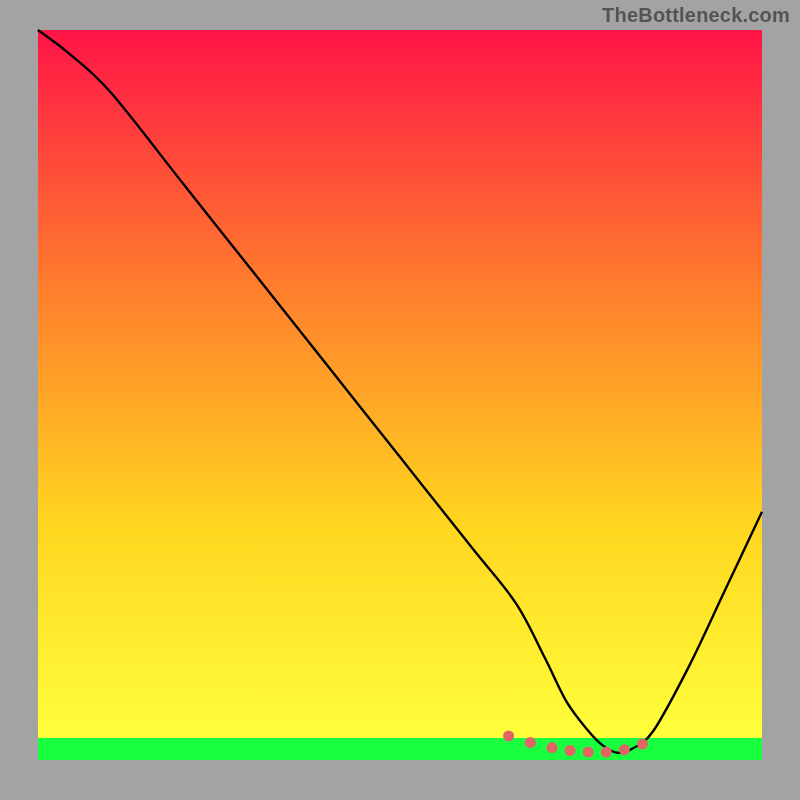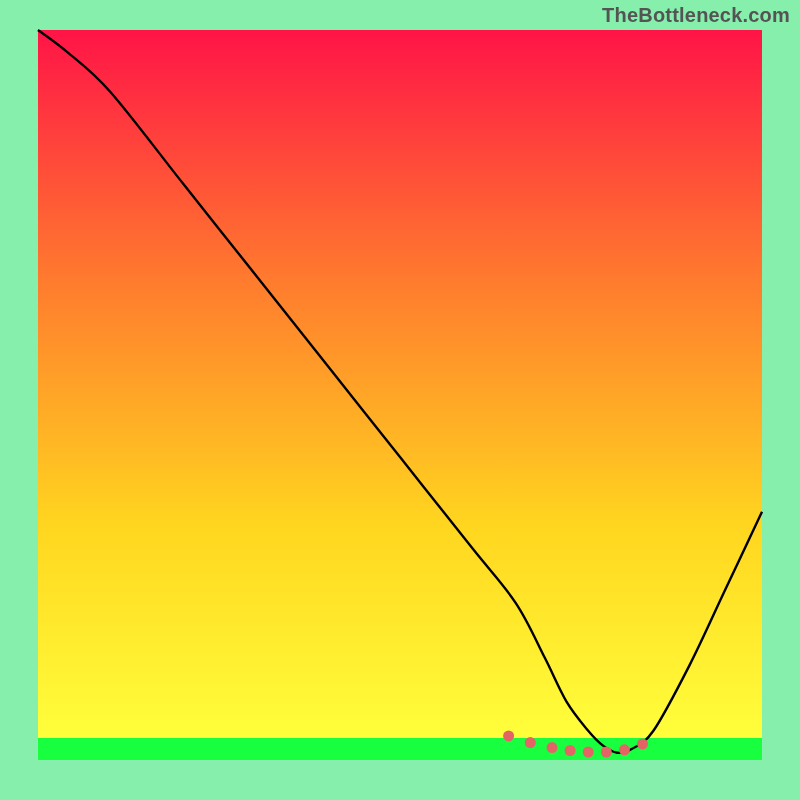--- a/index.html
+++ b/index.html
@@ -8,21 +8,21 @@
     width: 800px;
     height: 800px;
     background: #000000;
     overflow: hidden;
     font-family: Arial, Helvetica, sans-serif;
   }
   .canvas {
     position: relative;
     width: 800px;
     height: 800px;
-    background: #86efac;
+    background: #a3a3a3;
   }
   .watermark {
     position: absolute;
     top: 4px;
     right: 10px;
     color: #545454;
     font-size: 20px;
     font-weight: 600;
     letter-spacing: 0.2px;
     z-index: 50;

